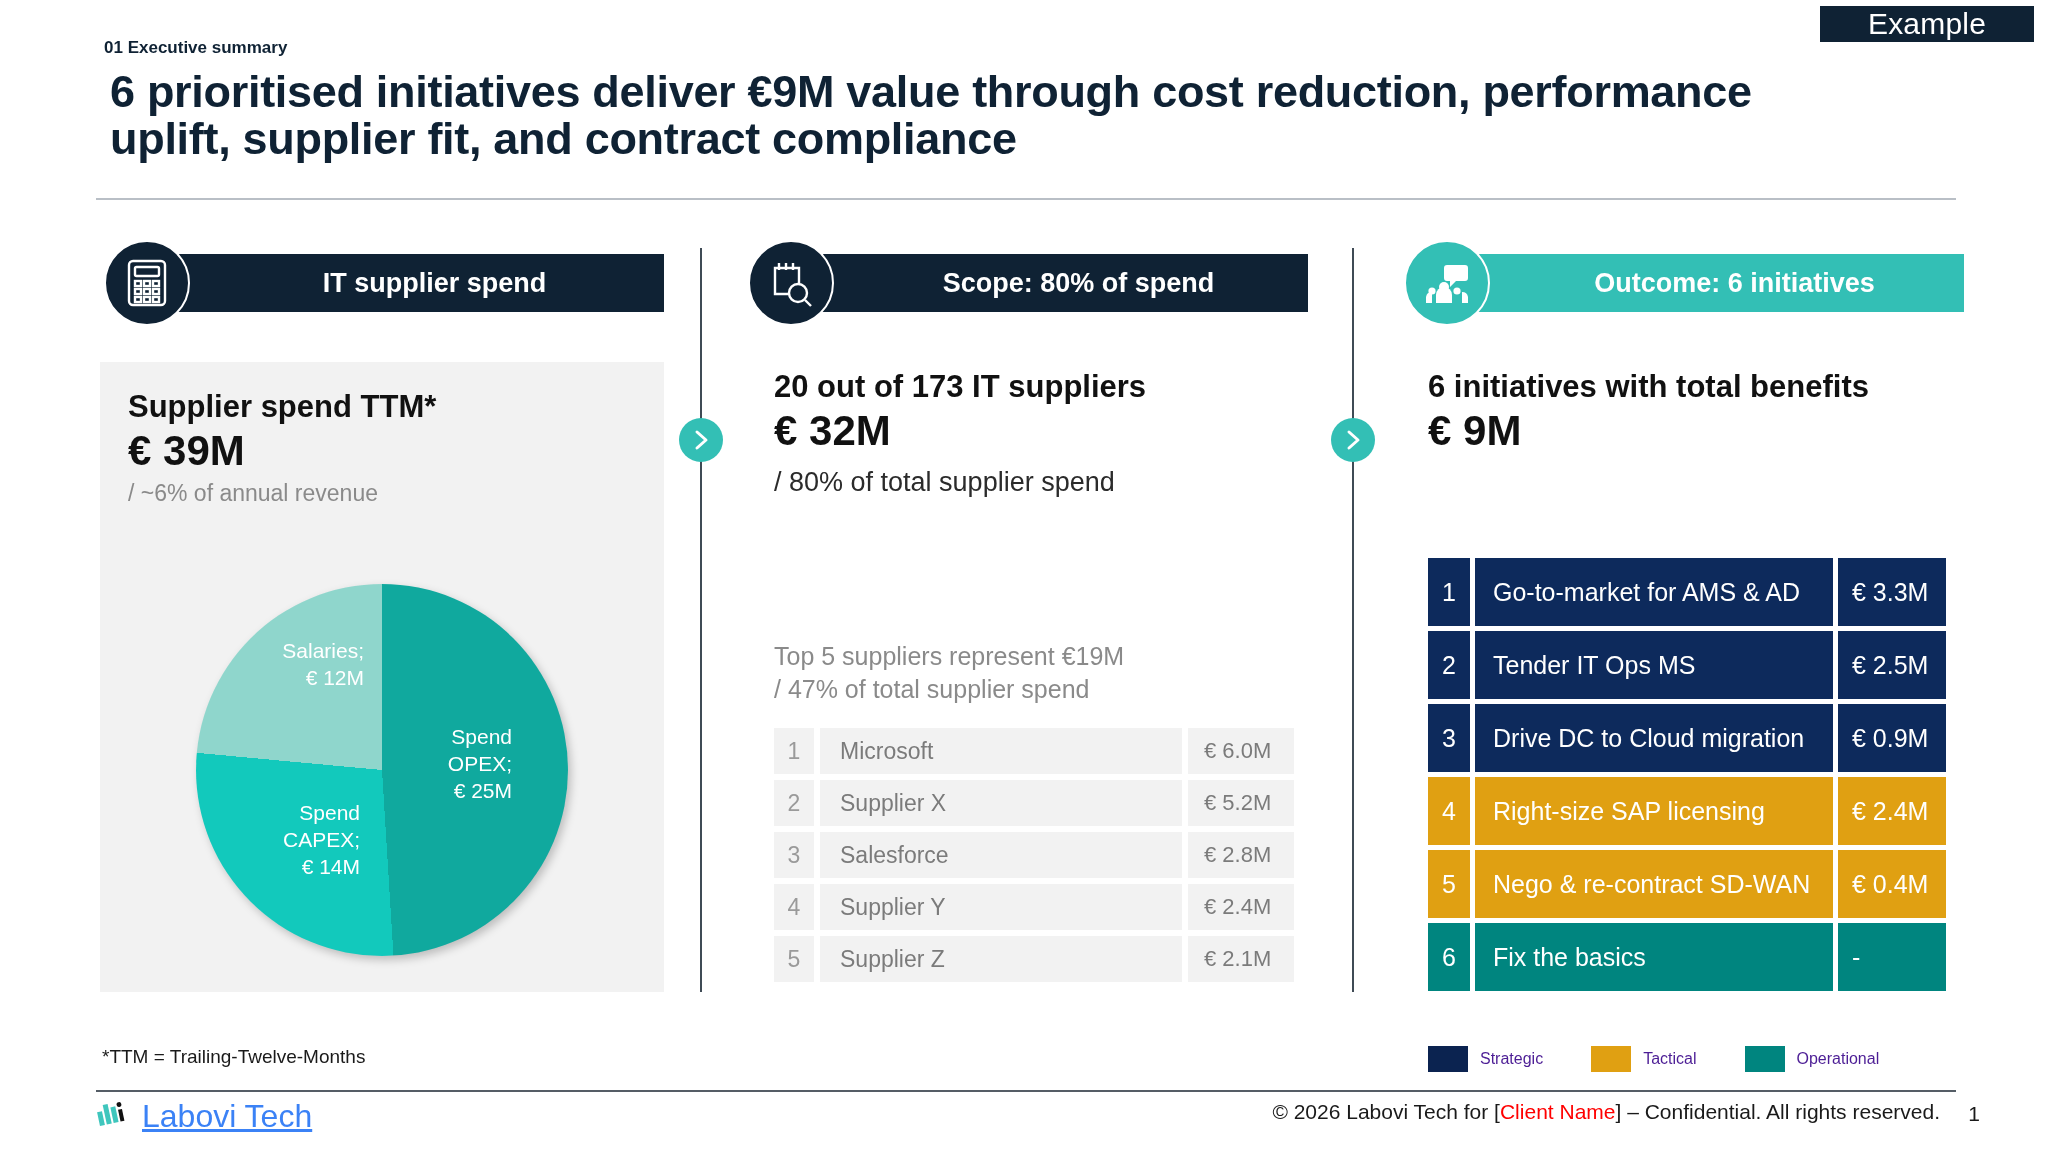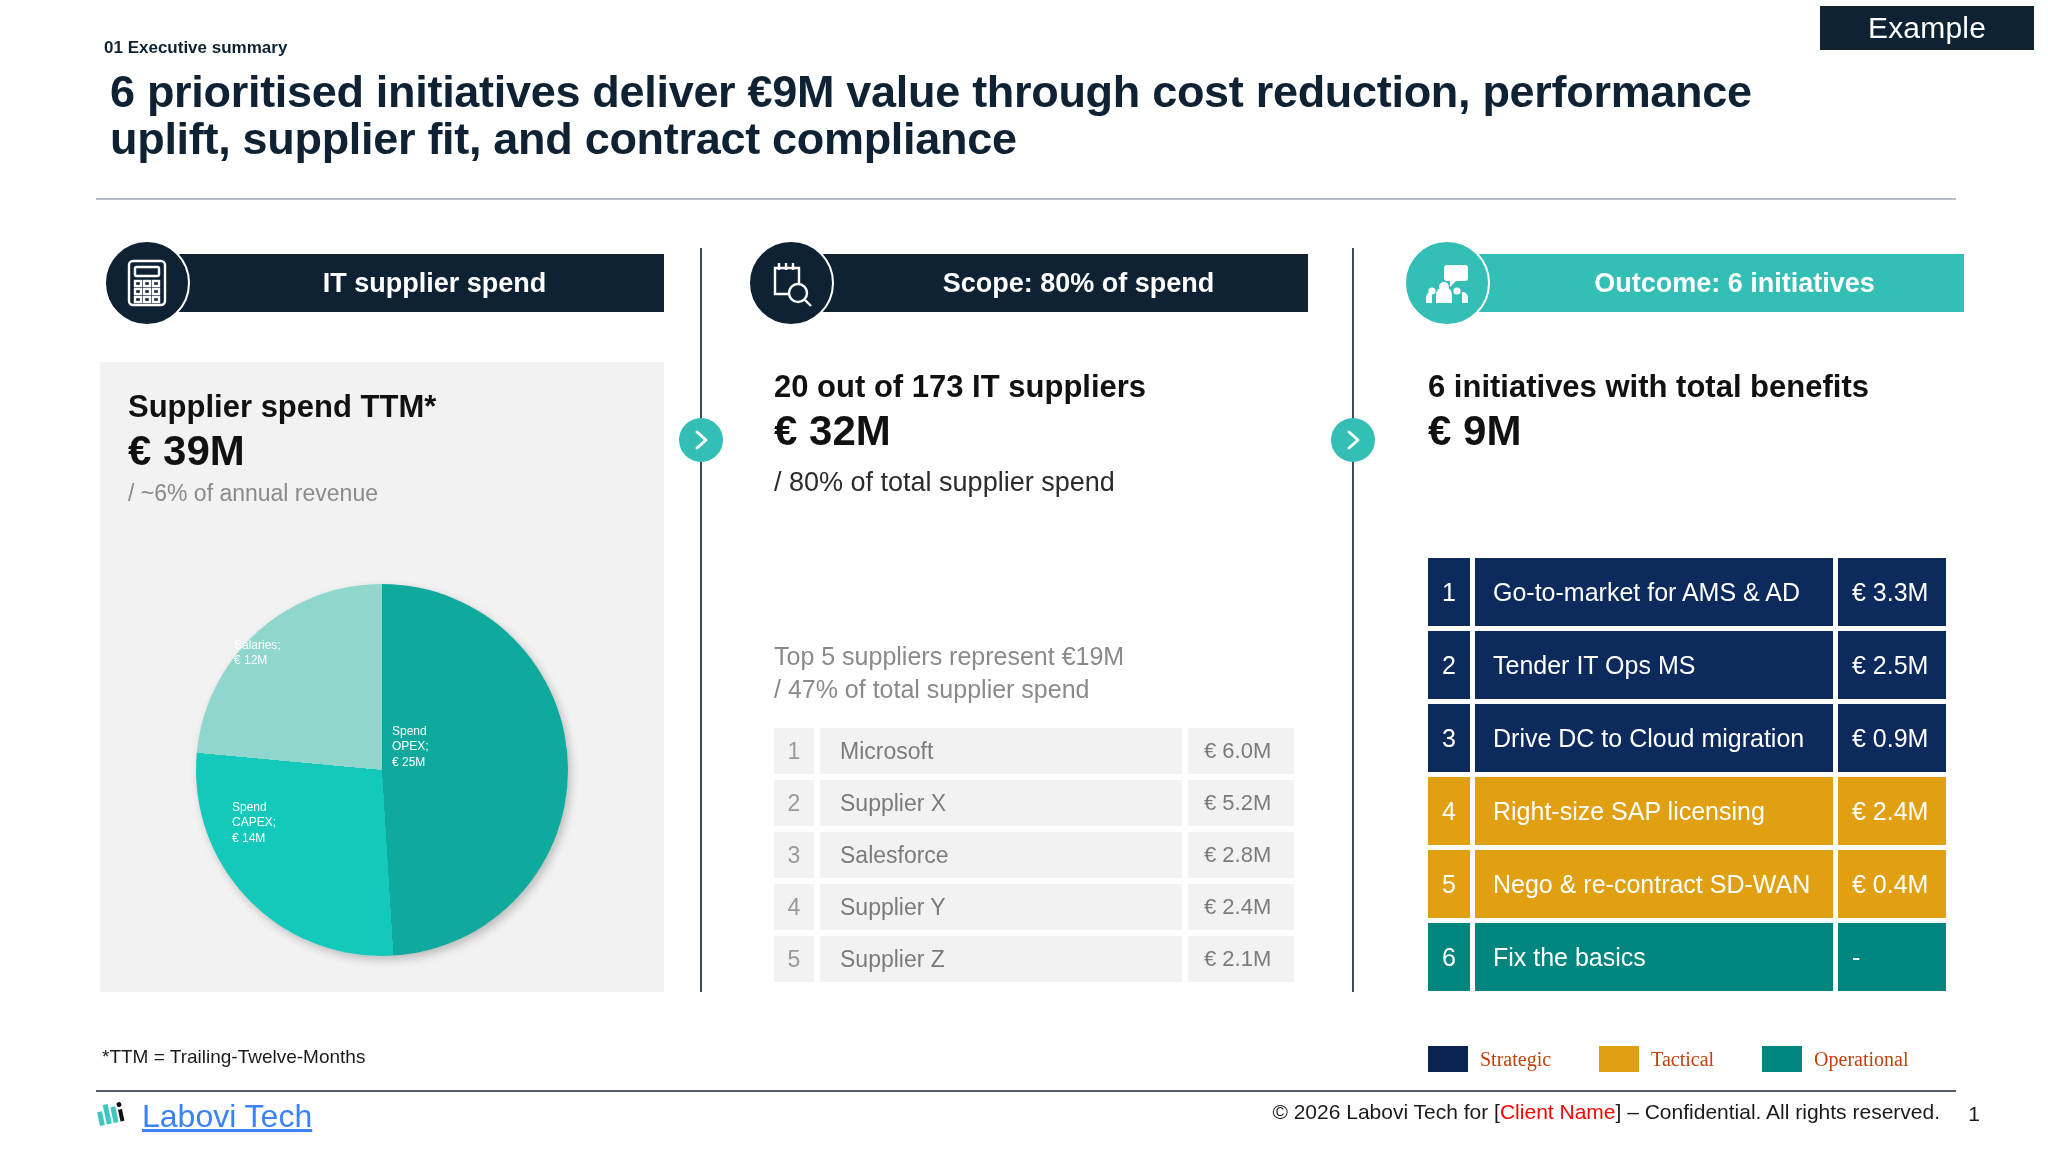--- a/index.html
+++ b/index.html
@@ -9,21 +9,21 @@
     background: #ffffff;
     position: relative;
     overflow: hidden;
     color: #111111;
   }
 
   
   .example-badge {
     position: absolute;
     top: 6px; right: 14px;
-    width: 214px; height: 44px;
+    width: 214px; height: 36px;
     background: #0f2234;
     color: #ffffff;
     font-size: 30px;
     display: flex; align-items: center; justify-content: center;
     letter-spacing: .2px;
   }
 
   
   .eyebrow {
     position: absolute;
@@ -140,22 +140,22 @@
   }
   .pie {
     position: absolute; left: 0; top: 0;
     width: 372px; height: 372px;
     border-radius: 50%;
     filter: drop-shadow(3px 4px 4px rgba(0,0,0,.22));
   }
   .pie-label {
     position: absolute;
     color: #ffffff;
-    font-size: 12px;
-    text-align: left;
+    font-size: 21px;
+    text-align: right;
     line-height: 1.28;
     white-space: pre-line;
   }
   #pie-label-opex     { left: 196px; top: 140px; width: 120px; }
   #pie-label-salaries { left: 38px;  top: 54px;  width: 130px; }
   #pie-label-capex    { left: 36px;  top: 216px; width: 128px; }
 
   
   .mid {
     position: absolute;
@@ -243,21 +243,21 @@
   
   .legend {
     position: absolute;
     left: 1428px; top: 1046px;
     display: flex;
     gap: 48px;
     align-items: center;
   }
   .legend-item { display: flex; align-items: center; gap: 12px; }
   .legend-swatch { width: 40px; height: 26px; }
-  .legend-label { font-size: 20px; color: #c2410c; font-family: Liberation Serif, serif; }
+  .legend-label { font-size: 16px; color: #4c1d95; }
 
   
   .footnote {
     position: absolute;
     left: 102px; top: 1046px;
     font-size: 19px; color: #1a1a1a;
   }
   .footer-rule {
     position: absolute;
     left: 96px; top: 1090px;

